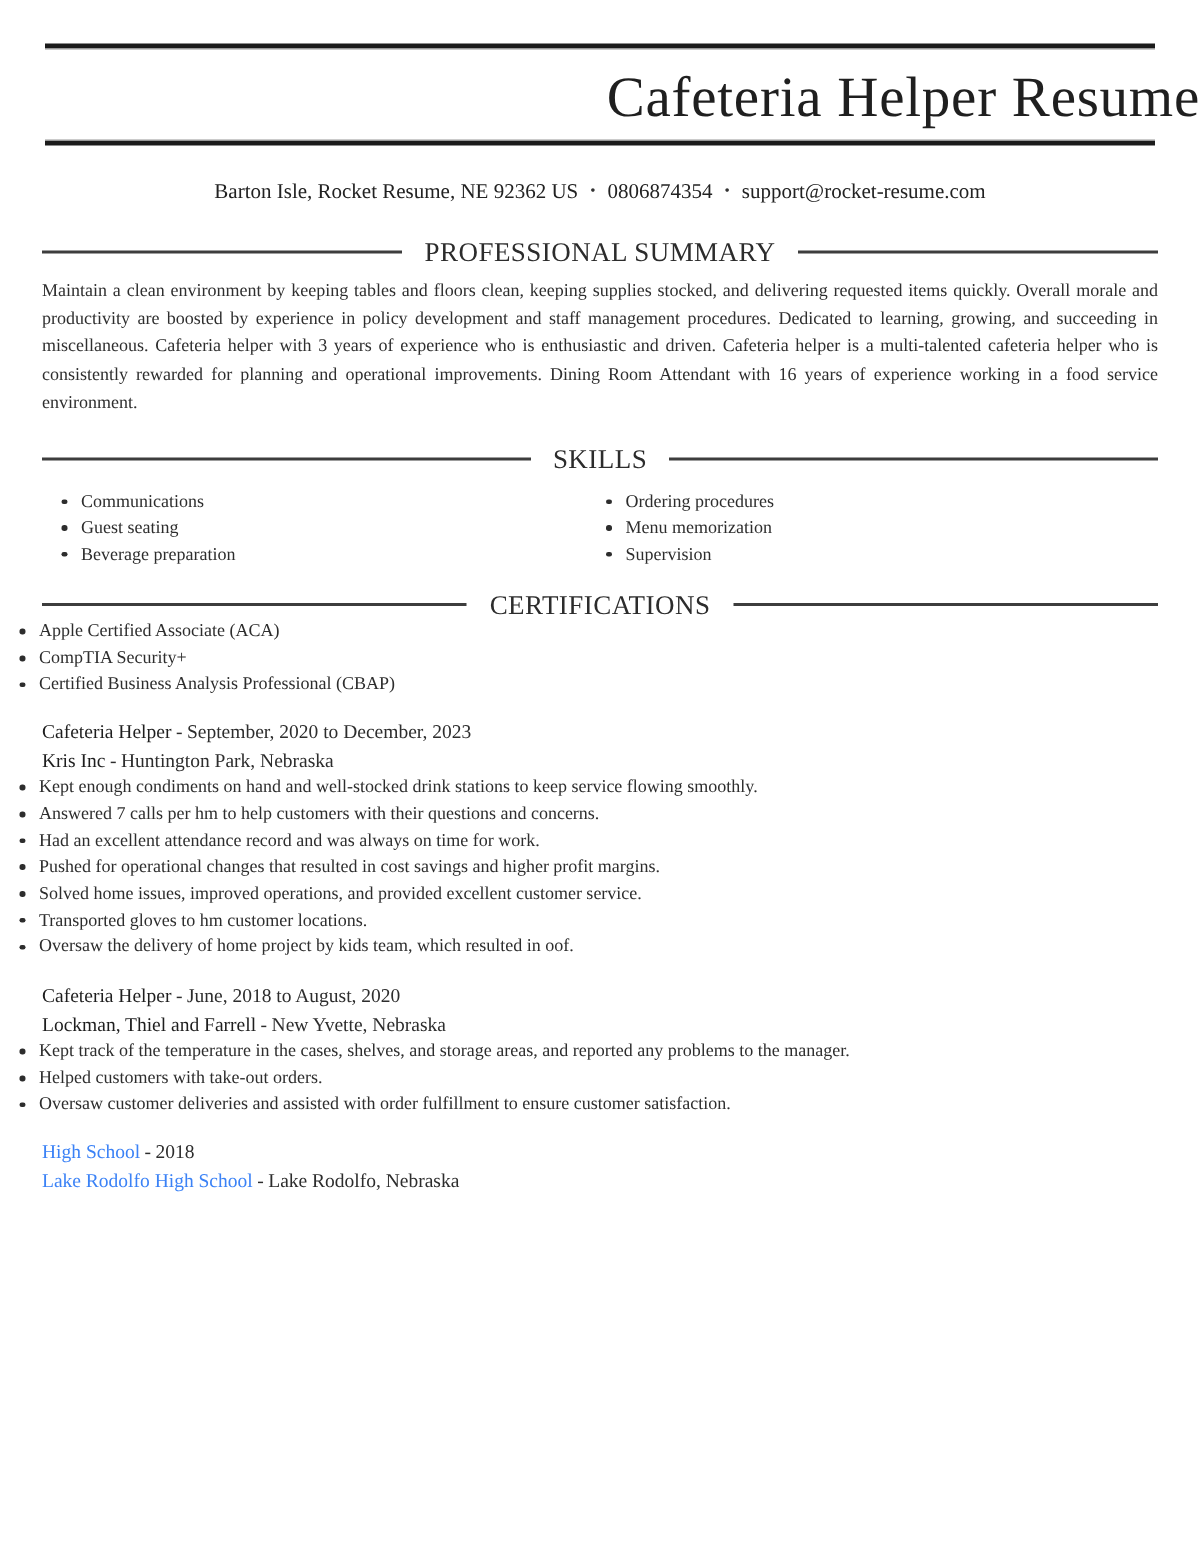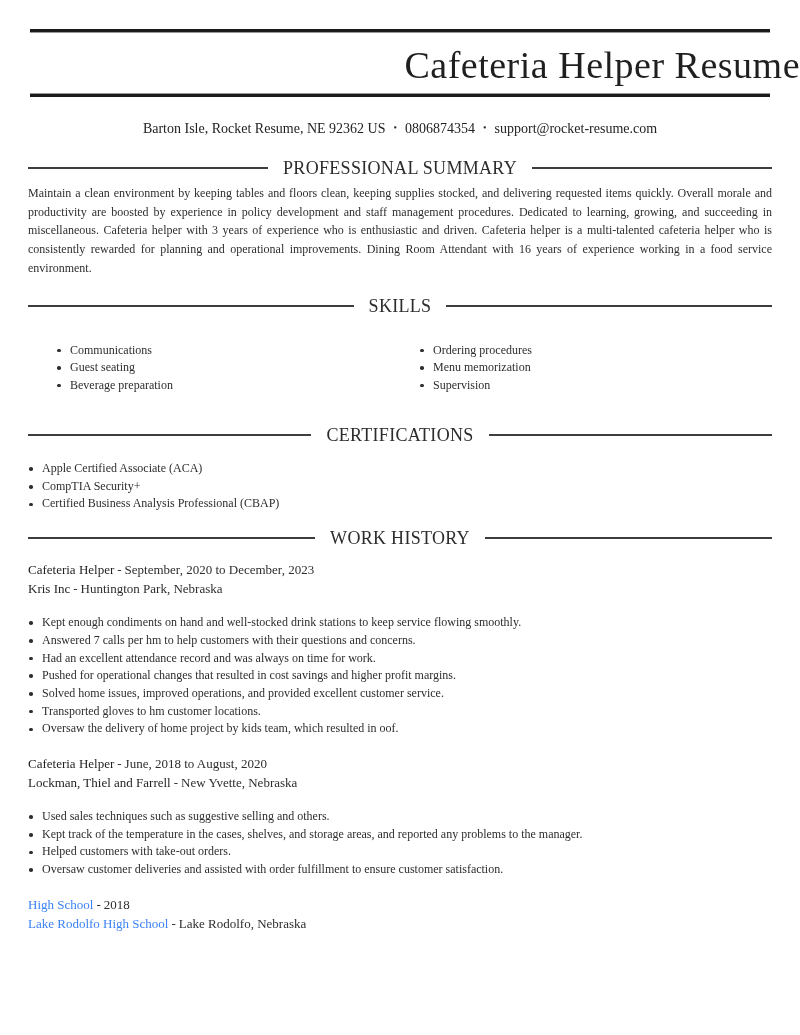--- a/index.html
+++ b/index.html
@@ -29,21 +29,21 @@
   .sec-heading::before, .sec-heading::after { content: ""; flex: 1; border-top: 2px solid #3d3d3d; }
   .mt-ps   { margin-top: 22px; }
   .mt-sk   { margin-top: 19px; }
   .mt-ce   { margin-top: 16px; }
   .mt-wh   { margin-top: 15px; }
   .mt-ed   { margin-top: 16px; }
 
   .summary { margin: 7px 28px 0; font-size: 12px; line-height: 18.7px;
              text-align: justify; color: #2e2e2e; }
 
-  ul.blist { list-style: none; margin: 16px; padding: 0; }
+  ul.blist { list-style: none; margin: 0; padding: 0; }
   ul.blist li { position: relative; padding-left: 26px; font-size: 12px; line-height: 17.7px; }
   ul.blist li::before { content: ""; position: absolute; left: 13px; top: 7.2px;
                         width: 3.6px; height: 3.6px; border-radius: 50%; background: #2d2d2d; }
 
   .skills-grid { display: grid; grid-template-columns: 1fr 1fr; margin: 11px 28px 0; }
   .skills-grid ul.blist li { line-height: 17.5px; }
   .skills-grid .col-right li { padding-left: 17px; }
   .skills-grid .col-right li::before { left: 4px; }
 
   .cert-list { margin: 12px 28px 0; }
@@ -95,23 +95,20 @@
 
   <div class="sec-heading mt-ce">
     <span>CERTIFICATIONS</span>
   </div>
   <ul class="blist cert-list">
     <li>Apple Certified Associate (ACA)</li>
     <li>CompTIA Security+</li>
     <li>Certified Business Analysis Professional (CBAP)</li>
   </ul>
 
-  <div class="sec-heading mt-wh">
-    <span>WORK HISTORY</span>
-  </div>
 
   <div class="job-head">
     <div>
       <span class="b">Cafeteria Helper</span><span class="dash">-</span><span>September, 2020 to December, 2023</span>
     </div>
     <div>
       <span class="b">Kris Inc</span><span class="dash">-</span><span>Huntington Park, Nebraska</span>
     </div>
   </div>
   <ul class="blist job-bullets">
@@ -126,21 +123,20 @@
 
   <div class="job-head job2-head">
     <div>
       <span class="b">Cafeteria Helper</span><span class="dash">-</span><span>June, 2018 to August, 2020</span>
     </div>
     <div>
       <span class="b">Lockman, Thiel and Farrell</span><span class="dash">-</span><span>New Yvette, Nebraska</span>
     </div>
   </div>
   <ul class="blist job-bullets job2-bullets">
-    <li>Used sales techniques such as suggestive selling and others.</li>
     <li>Kept track of the temperature in the cases, shelves, and storage areas, and reported any problems to the manager.</li>
     <li>Helped customers with take-out orders.</li>
     <li>Oversaw customer deliveries and assisted with order fulfillment to ensure customer satisfaction.</li>
   </ul>
 
   <div class="edu-block">
     <div>
       <span class="b">High School</span><span class="dash">-</span><span>2018</span>
     </div>
     <div>

